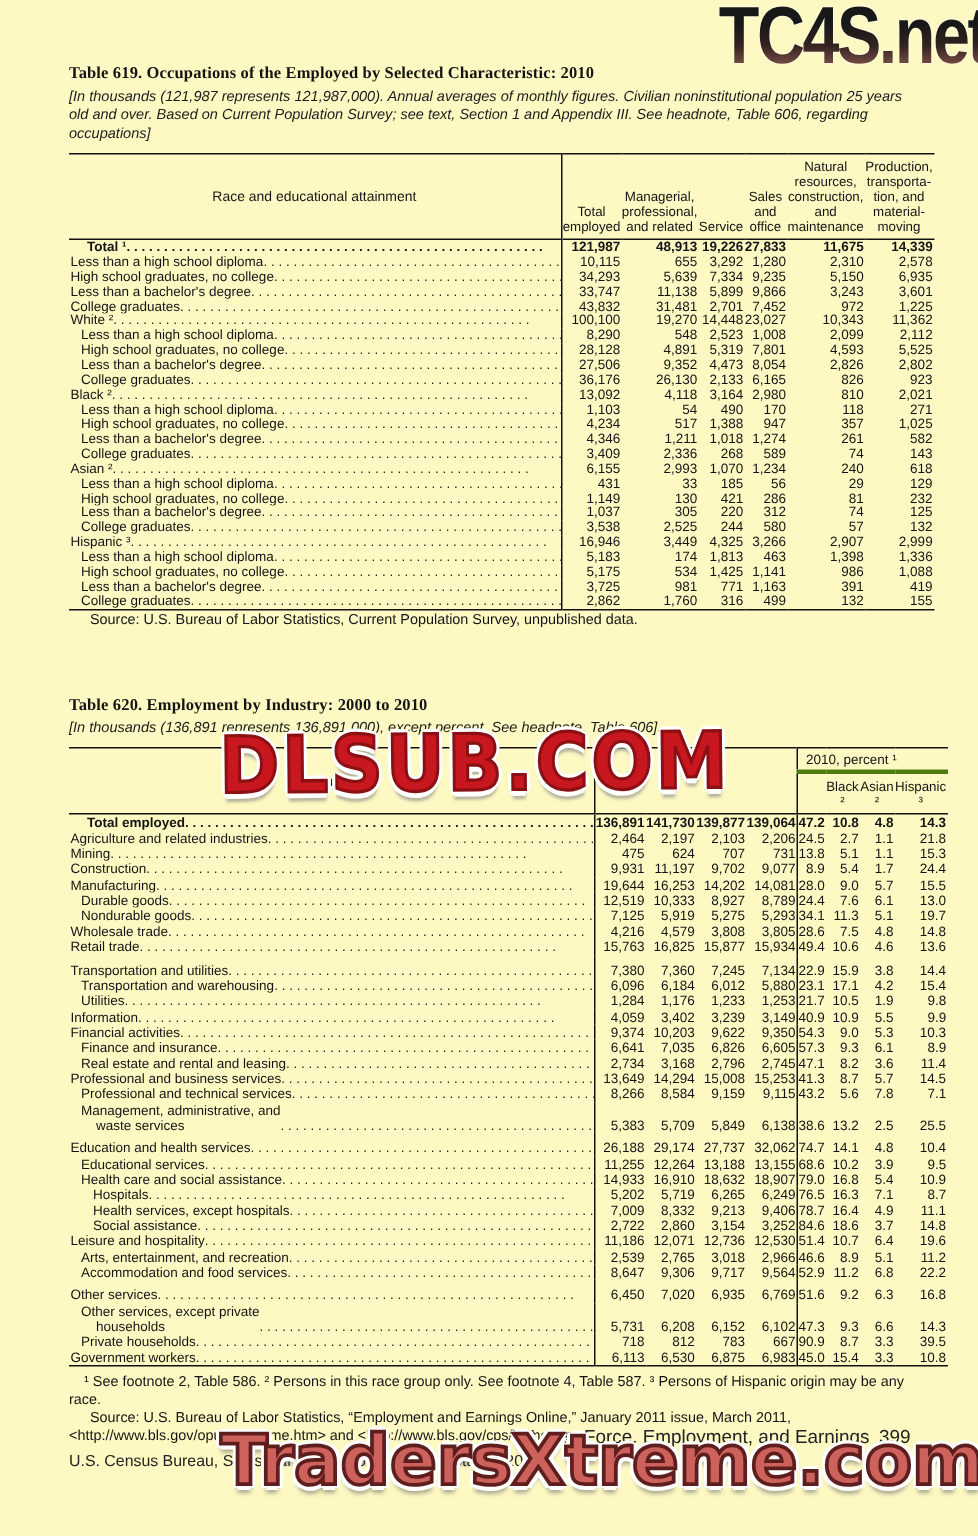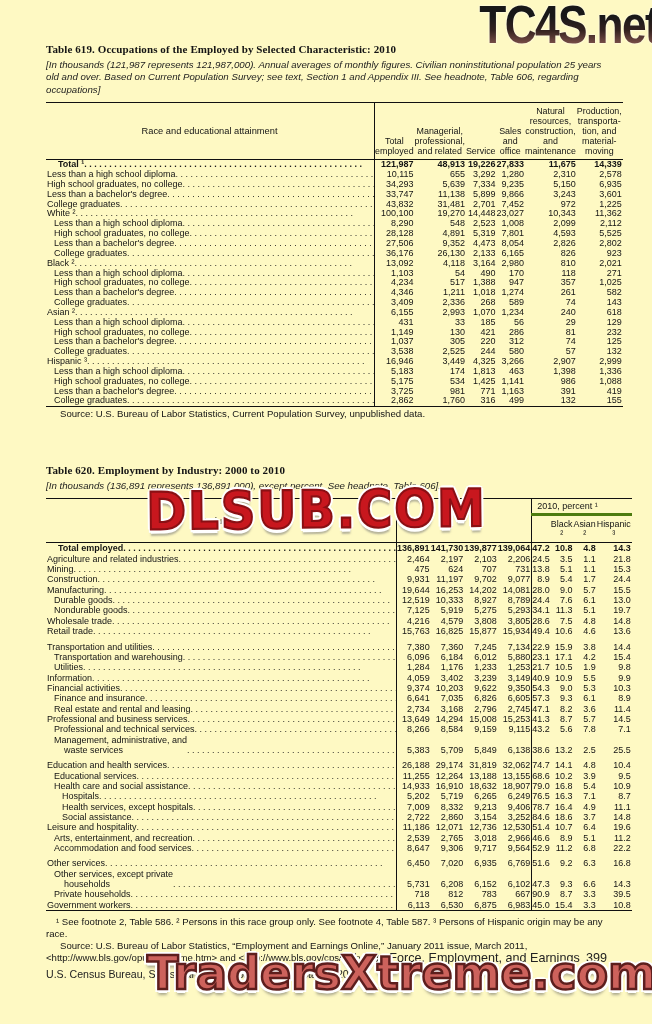--- a/index.html
+++ b/index.html
@@ -517,21 +517,21 @@
               <div class="lab">
                 <span class="txt">Agriculture and related industries</span>
                 <span class="dots"></span>
               </div>
             </td>
             <td class="num vr">2,464</td>
             <td class="num">2,197</td>
             <td class="num">2,103</td>
             <td class="num">2,206</td>
             <td class="num vr">24.5</td>
-            <td class="num">3.5</td>
+            <td class="num">2.7</td>
             <td class="num">1.1</td>
             <td class="num">21.8</td>
           </tr>
           <tr>
             <td class="stub lvl0">
               <div class="lab">
                 <span class="txt">Mining</span>
                 <span class="dots"></span>
               </div>
             </td>
@@ -802,21 +802,21 @@
           </tr>
           <tr class="gap">
             <td class="stub lvl0">
               <div class="lab">
                 <span class="txt">Education and health services</span>
                 <span class="dots"></span>
               </div>
             </td>
             <td class="num vr">26,188</td>
             <td class="num">29,174</td>
-            <td class="num">31,819</td>
+            <td class="num">27,737</td>
             <td class="num">32,062</td>
             <td class="num vr">74.7</td>
             <td class="num">14.1</td>
             <td class="num">4.8</td>
             <td class="num">10.4</td>
           </tr>
           <tr>
             <td class="stub lvl1">
               <div class="lab">
                 <span class="txt">Educational services</span>

